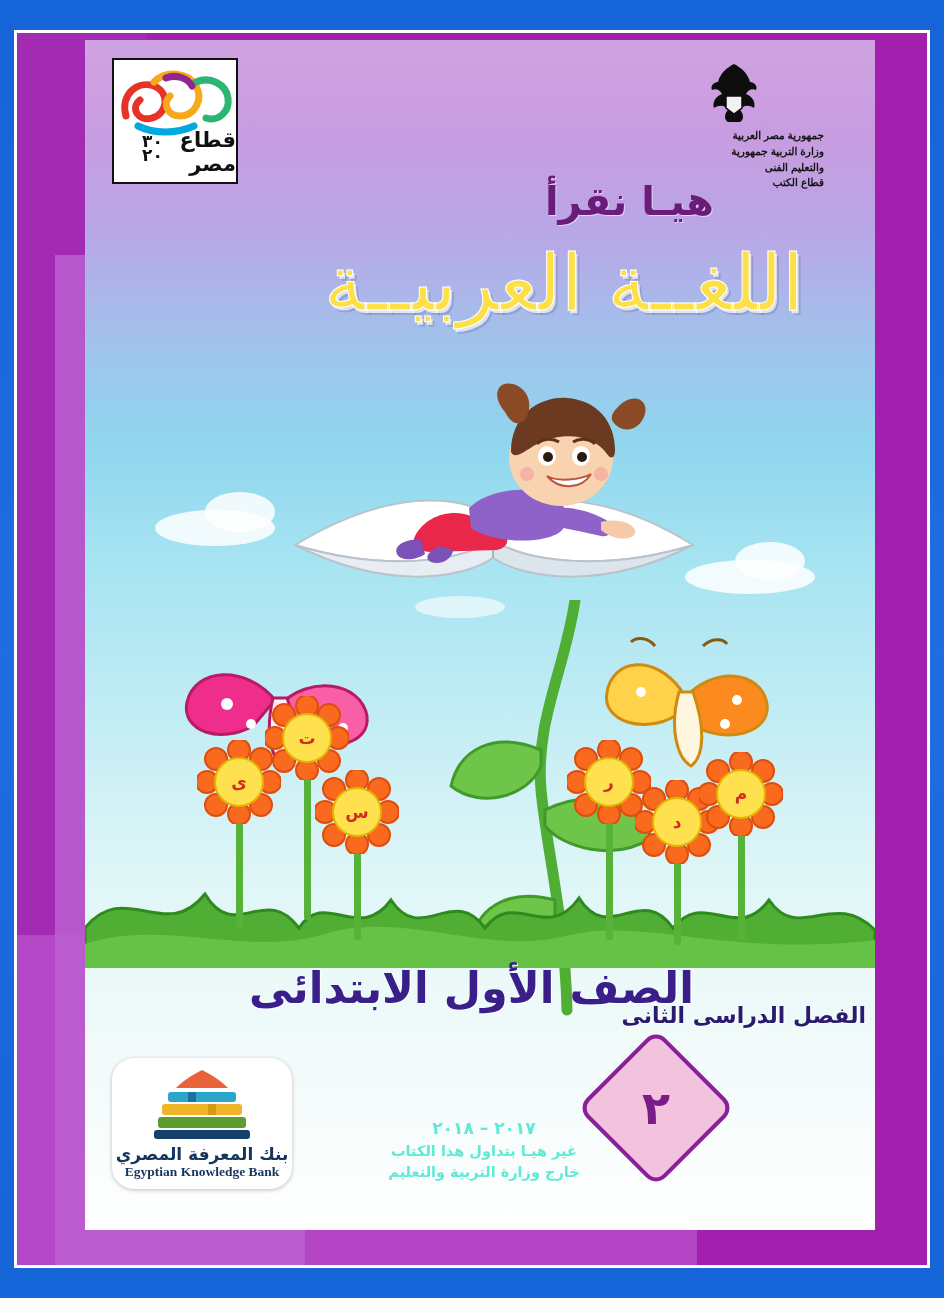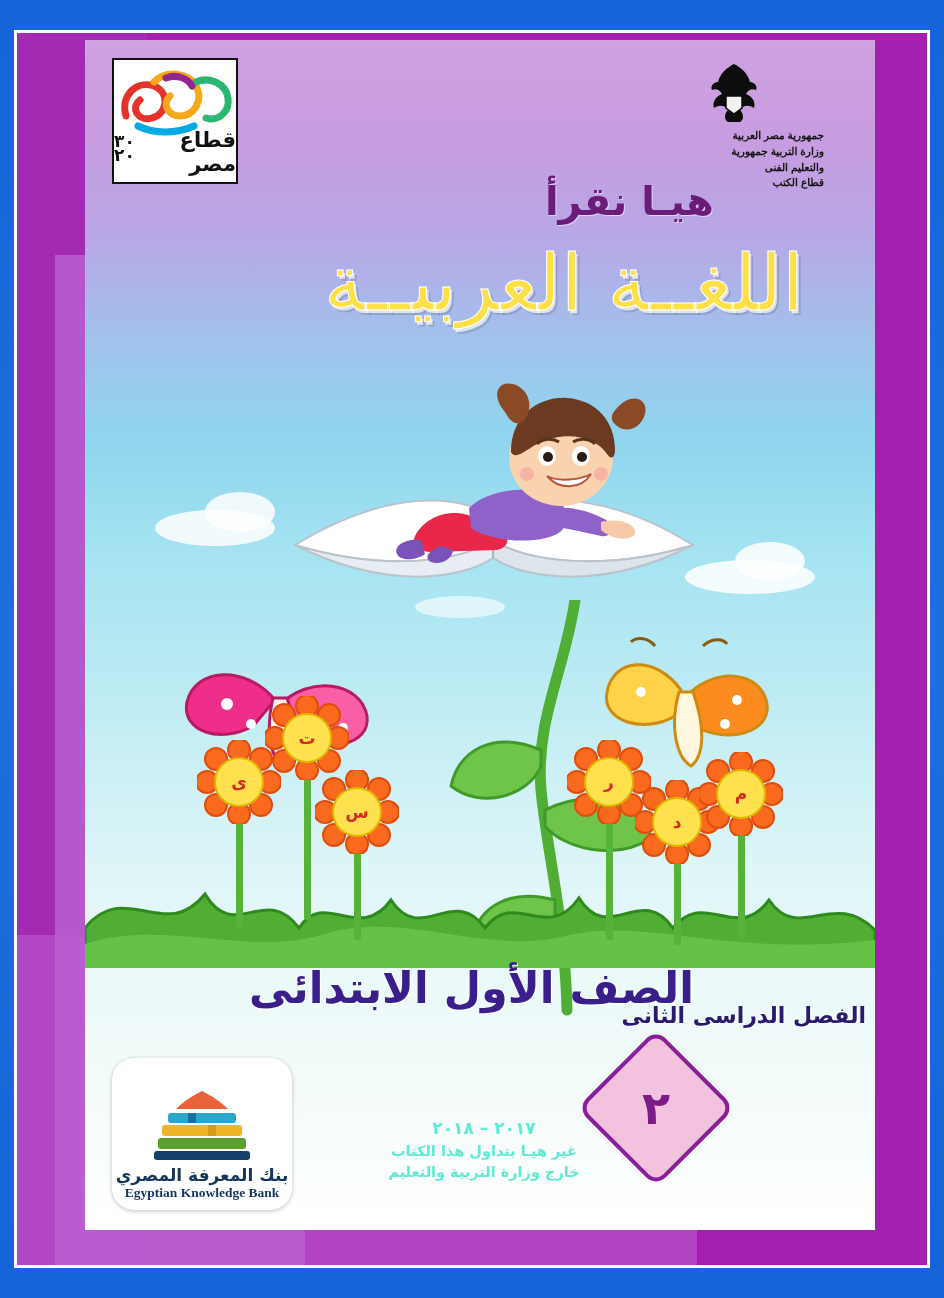--- a/index.html
+++ b/index.html
@@ -76,21 +76,21 @@
   }
   .vision-swirl { position: absolute; top: 4px; left: 0; right: 0; height: 74px; }
   .vision-text {
     position: relative; z-index: 2;
     font-family: "DejaVu Sans", sans-serif;
     font-weight: bold; font-size: 21px; color: #111;
     letter-spacing: 0; margin-bottom: 6px;
     display: flex; align-items: baseline; gap: 5px; direction: rtl;
   }
   .vision-num {
-    display: flex; flex-direction: column; line-height: .85; font-size: 17px; align-items: center;
+    display: flex; flex-direction: column; line-height: .85; font-size: 17px; align-items: center; padding-left: 28px;
   }
   
   .ministry {
     position: absolute; right: 120px; top: 62px;
     width: 180px; color: #1a1a1a;
   }
   .eagle { margin: 0 auto 4px; display: block; }
   .ministry-lines { font-size: 10.5px; font-weight: bold; line-height: 1.5; color: #141414; }
   
   .t-hayya {
@@ -132,21 +132,21 @@
     display: flex; align-items: center; justify-content: center;
   }
   .diamond span {
     transform: rotate(-45deg);
     font-family: "DejaVu Sans", sans-serif;
     font-weight: bold; font-size: 46px; color: #7b1b88;
   }
   
   .ekb {
     position: absolute; left: 112px; top: 1058px;
-    width: 180px; height: 152px;
+    width: 180px; height: 131px;
     background: #fff; border-radius: 22px;
     display: flex; flex-direction: column; align-items: center; justify-content: flex-end;
     padding-bottom: 9px;
     box-shadow: 0 1px 4px rgba(0,0,0,.25);
   }
   .ekb-ar { font-family: "DejaVu Sans", sans-serif; font-size: 17px; font-weight: bold; color: #15355e; }
   .ekb-en { font-family: "Liberation Serif", serif; font-size: 13.5px; color: #15355e; font-weight: bold; }
   
   .legal {
     position: absolute; right: 330px; top: 1118px;

